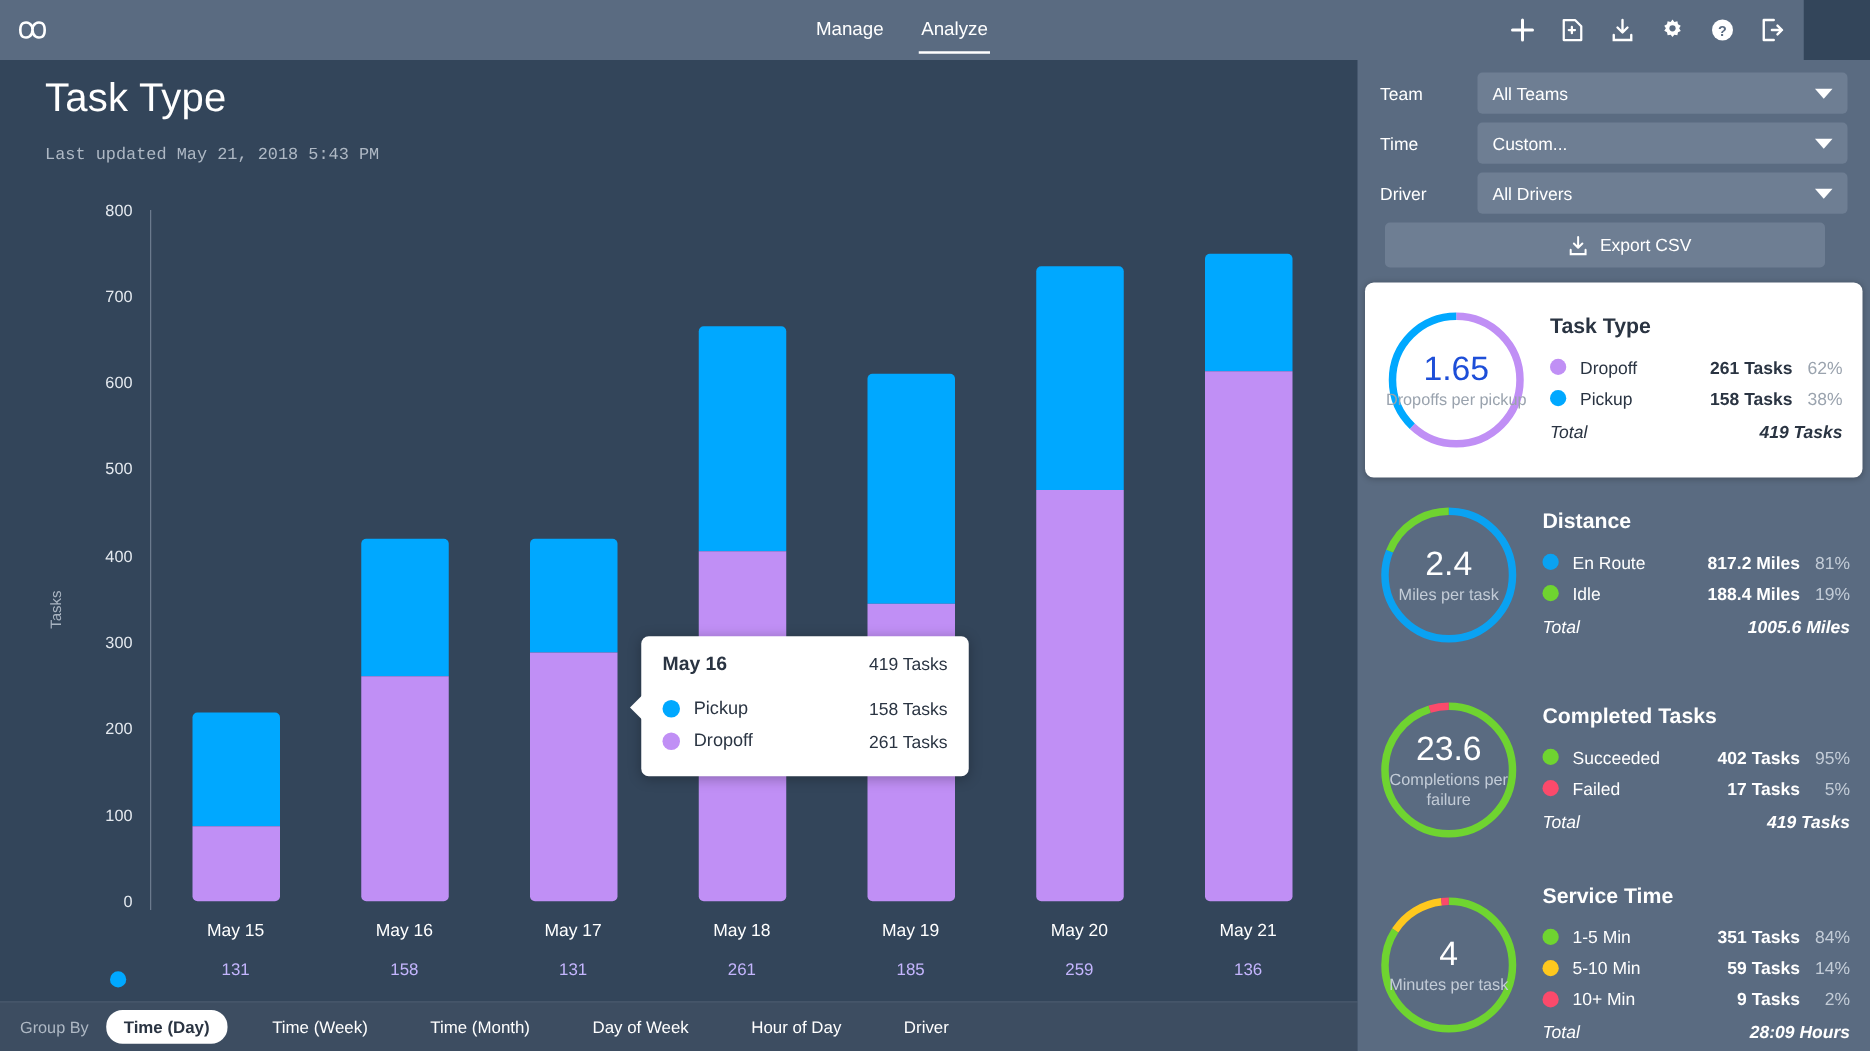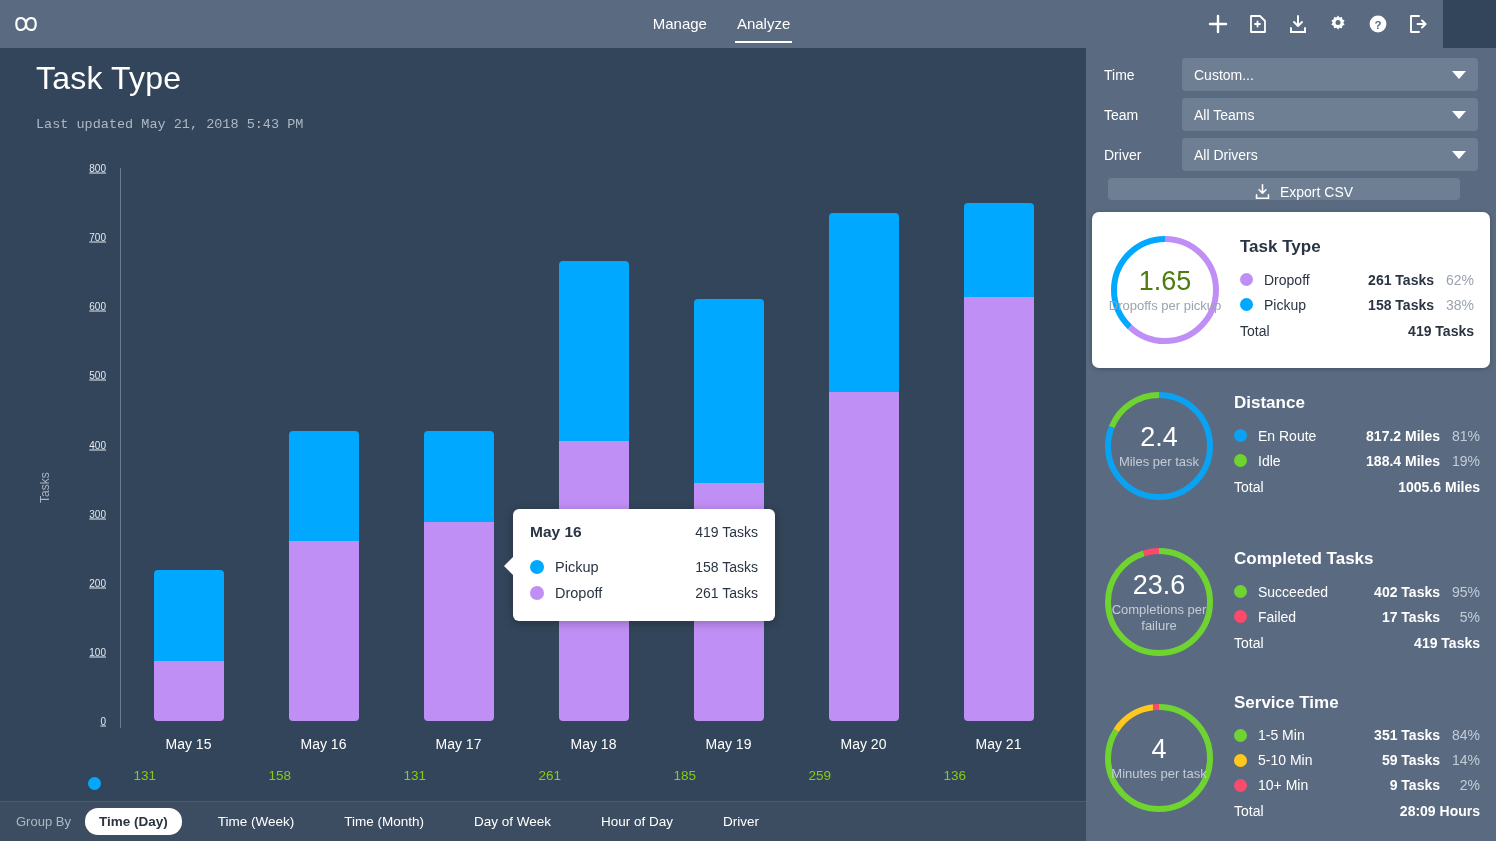--- a/index.html
+++ b/index.html
@@ -54,22 +54,22 @@
   
   .chart-wrap { position: absolute; left: 0; top: 100px; width: 1086px; height: 653px; }
   .y-axis-title {
     position: absolute; left: 38px; top: 355px;
     font-size: 12px; color: #A9B4C1;
     transform: rotate(-90deg); transform-origin: left top;
     white-space: nowrap;
   }
   .y-ticks { position: absolute; left: 60px; top: 0; width: 46px; height: 600px; }
   .y-tick {
-    position: absolute; right: 0; font-size: 10px; color: #E4E9EF;
-    text-align: center; transform: translateY(-50%); white-space: nowrap; text-decoration: underline;
+    position: absolute; right: 0; font-size: 13px; color: #E4E9EF;
+    text-align: center; transform: translateY(-50%); white-space: nowrap;
   }
   .axis-line {
     position: absolute; left: 120px; top: 20px; width: 1px; height: 560px;
     background: #6B7A8D;
   }
   .plot {
     position: absolute; left: 121px; top: 20px; width: 945px; height: 553px;
   }
   .bar-group {
     position: absolute; bottom: 0; width: 70px;
@@ -80,22 +80,22 @@
 
   
   .xlabels { position: absolute; left: 121px; top: 588px; width: 945px; height: 26px; }
   .xlabel {
     position: absolute; width: 110px; text-align: center;
     font-size: 14px; color: #FFFFFF;
   }
   .datarows { position: absolute; left: 121px; top: 620px; width: 945px; }
   .datarow { position: relative; height: 33px; }
   .datacell {
-    position: absolute; width: 110px; 
-    font-size: 13.5px; color: #84cc16;
+    position: absolute; width: 110px; text-align: center;
+    font-size: 13.5px; color: #c4b5fd;
   }
   .legend-dot {
     position: absolute; left: 88px; width: 13px; height: 13px; border-radius: 50%;
   }
 
   
   .tooltip {
     position: absolute; left: 513px; top: 461px; width: 262px; height: 112px;
     background: #ffffff; border-radius: 6px;
     box-shadow: 0 2px 10px rgba(0,0,0,0.28);
@@ -146,22 +146,22 @@
     flex: 1; height: 33px; background: #6E7E93; border-radius: 4px;
     display: flex; align-items: center; padding: 0 12px;
     font-size: 14px; color: #FFFFFF; position: relative; cursor: pointer;
   }
   .caret {
     position: absolute; right: 12px; top: 50%; transform: translateY(-50%);
     width: 0; height: 0; border-left: 7px solid transparent;
     border-right: 7px solid transparent; border-top: 8px solid #FFFFFF;
   }
   .export-btn {
-    margin: 4px 18px 0 4px; height: 22px; background: #6E7E93; border-radius: 4px;
-    display: flex; align-items: flex-end; justify-content: center; gap: 9px;
+    margin: 4px 18px 0 4px; height: 36px; background: #6E7E93; border-radius: 4px;
+    display: flex; align-items: center; justify-content: center; gap: 9px;
     font-size: 14px; color: #FFFFFF; cursor: pointer; padding-left: 39px;
   }
 
   .cards { margin-top: 12px; }
   .card {
     position: relative; height: 156px;
     display: flex; align-items: center; padding: 0 10px 0 14px;
   }
   .card.highlight {
     background: #FFFFFF; border-radius: 7px; margin: 0 6px;
@@ -177,30 +177,30 @@
   .donut .sub { font-size: 13px; line-height: 16px; margin-top: 2px; }
   .card-body { flex: 1; padding-left: 16px; padding-right: 6px; }
   .card-title { font-size: 17px; font-weight: bold; margin-bottom: 10px; }
   .row {
     display: flex; align-items: center; height: 25px; font-size: 14px;
   }
   .row .dot { width: 13px; height: 13px; border-radius: 50%; margin-right: 11px; flex: 0 0 auto; }
   .row .name { flex: 1; }
   .row .amount { font-weight: bold; text-align: right; }
   .row .pct { width: 40px; text-align: right; }
-  .row.total { margin-top: 1px; }
+  .row.total { margin-top: 1px; font-style: italic; }
   .row.total .name { flex: 1; }
   .row.total .amount { font-weight: bold; }
 
   
   .card.highlight .card-title,
   .card.highlight .row .name,
   .card.highlight .row .amount { color: #2A3442; }
   .card.highlight .row .pct { color: #9AA3AE; }
-  .card.highlight .donut .big { color: #4d7c0f; }
+  .card.highlight .donut .big { color: #1d4ed8; }
   .card.highlight .donut .sub { color: #9AA3AE; }
 
   
   .card.dark .card-title,
   .card.dark .row .name,
   .card.dark .row .amount { color: #FFFFFF; }
   .card.dark .row .pct { color: #C3CCD7; }
   .card.dark .donut .big { color: #FFFFFF; }
   .card.dark .donut .sub { color: #C3CCD7; }
 </style>
@@ -366,30 +366,30 @@
         <div class="gb-chip">Time (Month)</div>
         <div class="gb-chip">Day of Week</div>
         <div class="gb-chip">Hour of Day</div>
         <div class="gb-chip">Driver</div>
       </div>
   </div>
 
   <div class="sidebar">
     <div class="filters">
       <div class="filter-row">
+        <span class="filter-label">Team</span>
+        <div class="filter-select">
+          <span>All Teams</span>
+          <span class="caret"></span>
+        </div>
+      </div>
+      <div class="filter-row">
         <span class="filter-label">Time</span>
         <div class="filter-select">
           <span>Custom...</span>
-          <span class="caret"></span>
-        </div>
-      </div>
-      <div class="filter-row">
-        <span class="filter-label">Team</span>
-        <div class="filter-select">
-          <span>All Teams</span>
           <span class="caret"></span>
         </div>
       </div>
       <div class="filter-row">
         <span class="filter-label">Driver</span>
         <div class="filter-select">
           <span>All Drivers</span>
           <span class="caret"></span>
         </div>
       </div>

